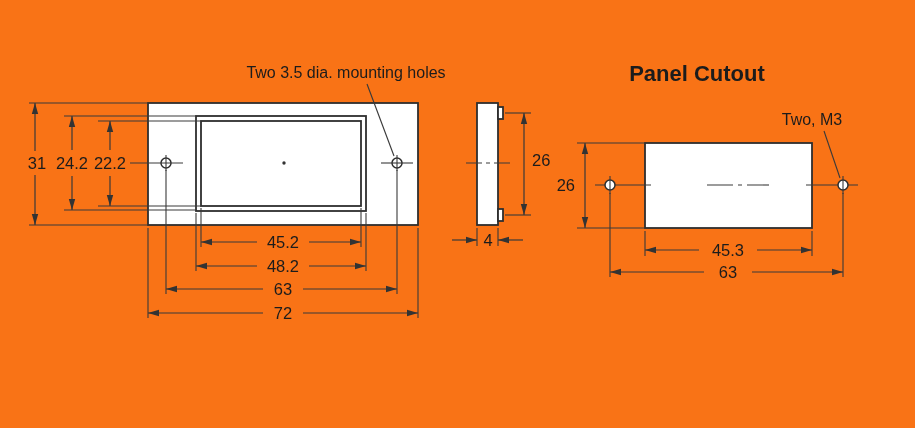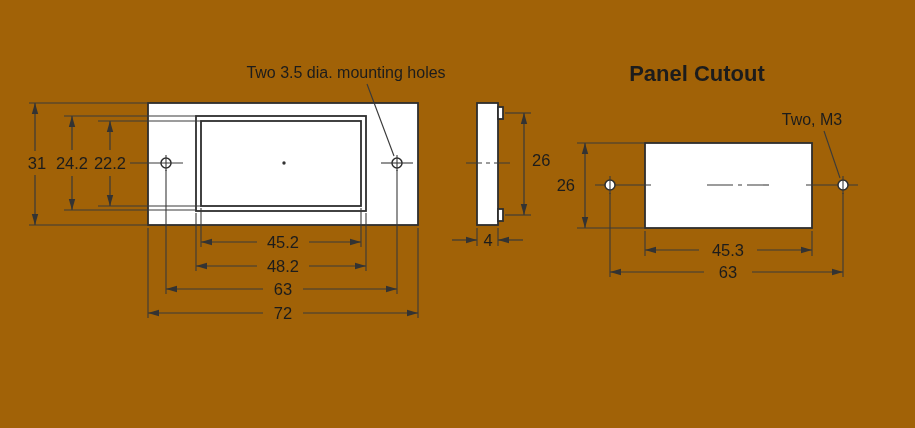--- a/index.html
+++ b/index.html
@@ -1,20 +1,20 @@
 <!DOCTYPE html>
 <html><head>
 <meta charset="utf-8">
 <style>
   html, body { margin: 0; padding: 0; background: #ffffff; }
   .canvas {
     position: relative;
     width: 915px;
     height: 428px;
-    background: #a16207;
+    background: #f97316;
     font-family: "Liberation Sans", sans-serif;
     overflow: hidden;
   }
   svg { display: block; }
   svg text {
     font-family: "Liberation Sans", "DejaVu Sans", sans-serif;
     fill: #1c1c1c;
   }
   .dim-text   { font-size: 16.5px; }
   .note-text  { font-size: 16px; }

